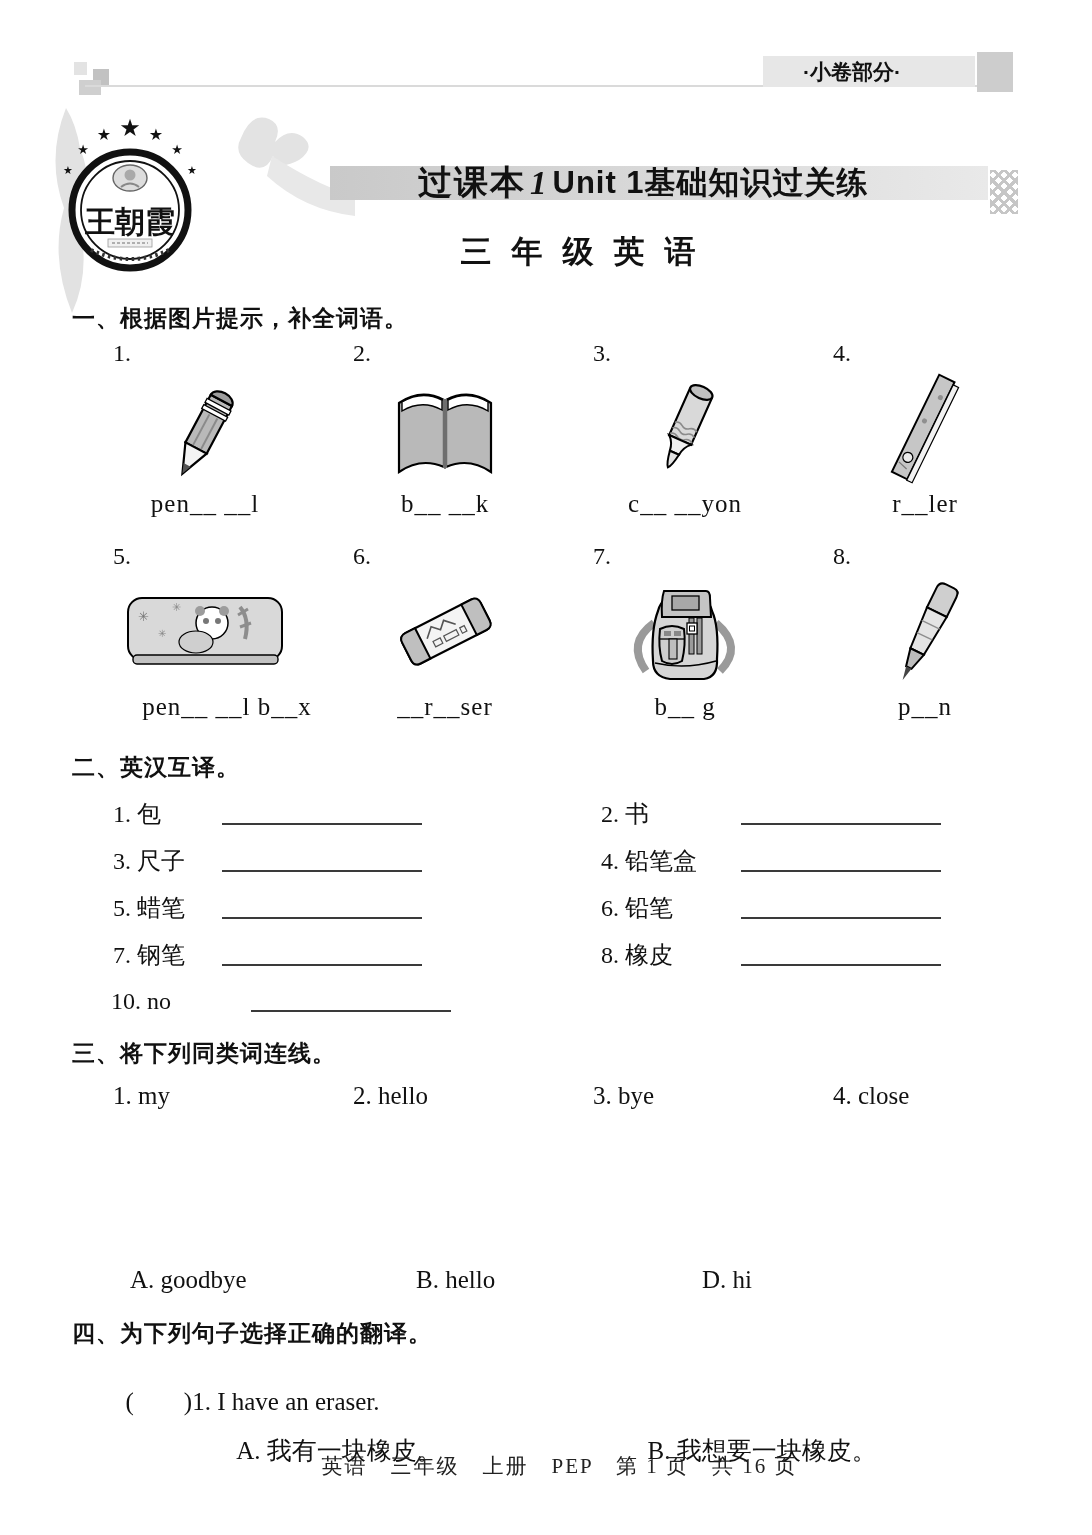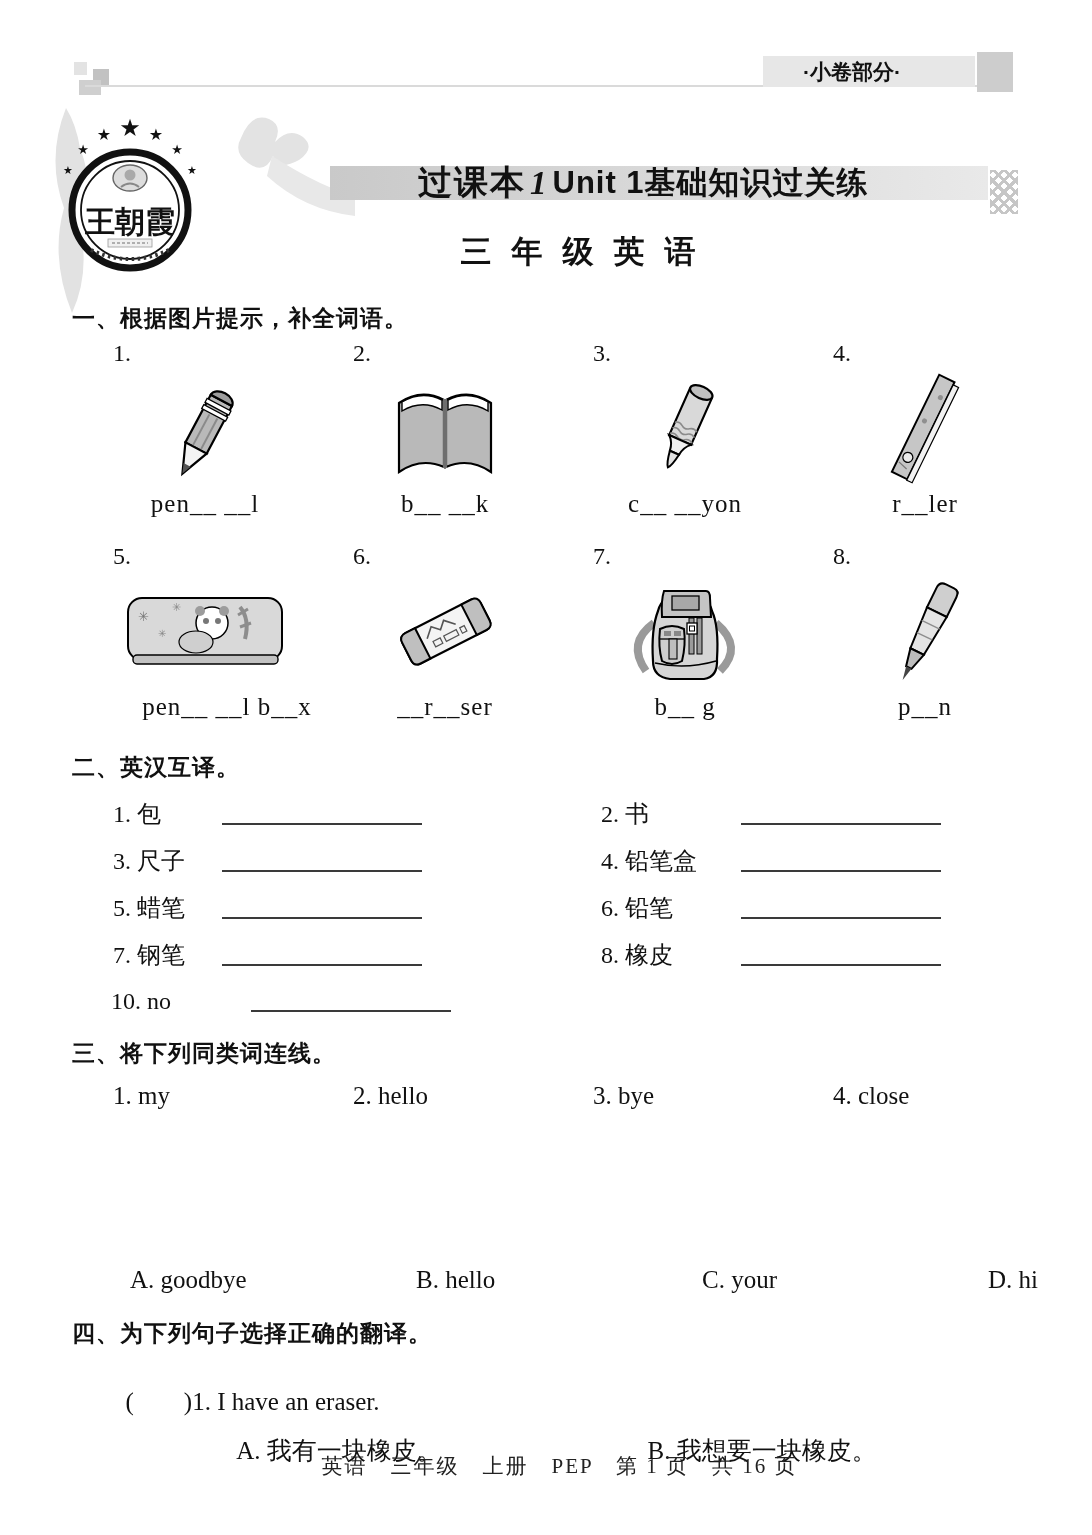--- a/index.html
+++ b/index.html
@@ -327,21 +327,20 @@
 <div class="abs s3-grid" id="s3-top">
   <span class="w"><span>1.</span> <span>my</span></span>
   <span class="w"><span>2.</span> <span>hello</span></span>
   <span class="w"><span>3.</span> <span>bye</span></span>
   <span class="w"><span>4.</span> <span>close</span></span>
 </div>
 
 <div class="abs s3-grid" id="s3-bottom">
   <span class="w"><span>A.</span> <span>goodbye</span></span>
   <span class="w"><span>B.</span> <span>hello</span></span>
-  <span class="w"><span>C.</span> <span>your</span></span>
   <span class="w"><span>D.</span> <span>hi</span></span>
 </div>
 
 <div class="abs sec-head" id="s4-head">四、为下列句子选择正确的翻译。</div>
 
 <div class="abs q-line">
   <span>(        )</span><span>1.</span> <span>I have an eraser.</span>
 </div>
 
 <div class="abs opt-a">

